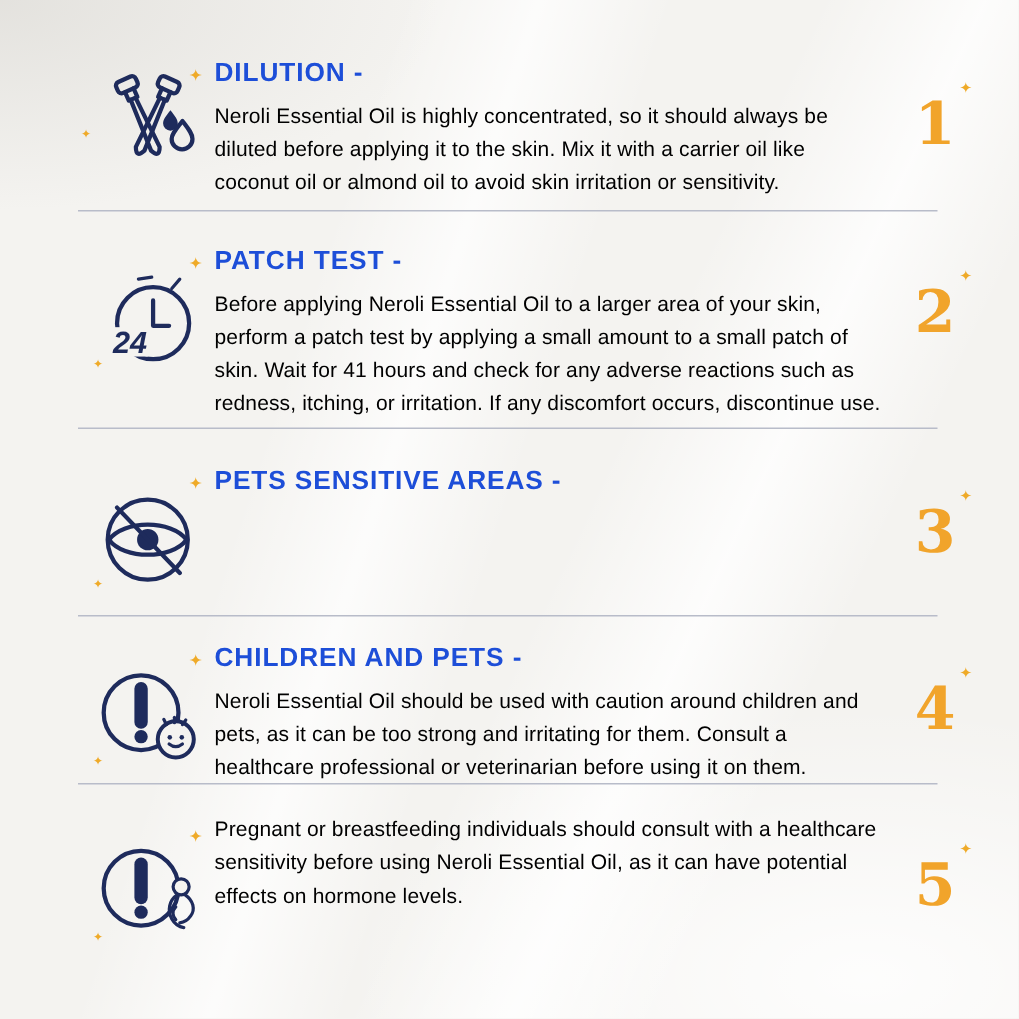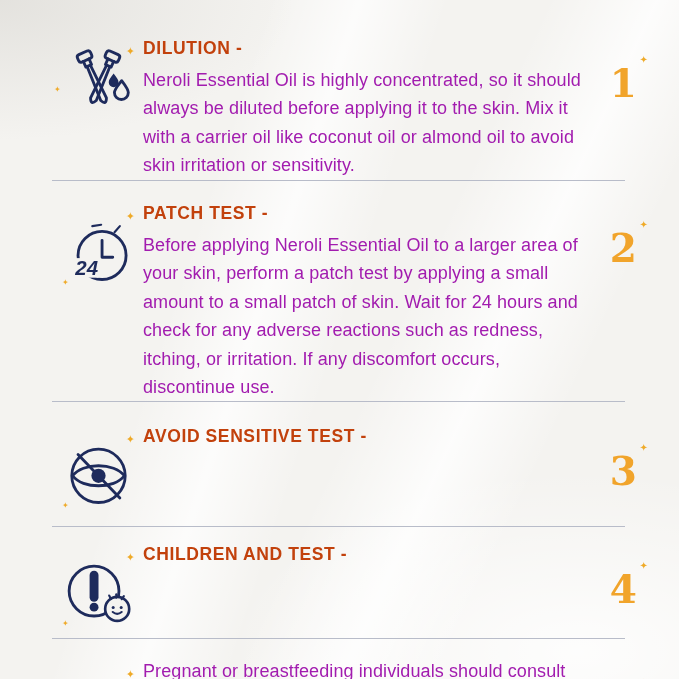--- a/index.html
+++ b/index.html
@@ -24,24 +24,24 @@
   .icon-wrap svg{display:block;}
   .spark{position:absolute;color:#efaa28;font-size:11px;line-height:1;}
   .spark.sm{font-size:8px;}
   .spark.tr{top:6px;right:8px;}
   .spark.bl{left:8px;bottom:10px;}
   .spark.ml{left:0;top:46px;}
   .content{width:446px;flex:0 0 446px;}
   .heading{
     margin:4px 0 7px 0;
     font-size:17.5px;font-weight:bold;letter-spacing:.6px;
-    color:#c2410c;
+    color:#1d4ed8;
   }
   .body-text{
-    margin:0;font-size:18px;line-height:1.58;color:#a21caf;letter-spacing:.1px;
+    margin:0;font-size:14px;line-height:1.58;color:#000000;letter-spacing:.1px;
   }
   .num{position:relative;margin-left:auto;margin-right:42px;margin-top:30px;flex:0 0 auto;}
   .num-text{
     font-family:"DejaVu Serif",serif;font-weight:bold;
     font-size:39px;line-height:1;color:#f1a42b;
   }
   .num .spark{top:-9px;right:-11px;font-size:10px;}
   .divider{border:none;border-top:1.4px solid #b8bcc9;margin:0 0 0 52px;width:573px;}
   .ic{stroke:#1e2b5c;fill:none;stroke-width:3.2;stroke-linecap:round;stroke-linejoin:round;}
   .ic-thin{stroke:#1e2b5c;fill:none;stroke-width:2.4;stroke-linecap:round;stroke-linejoin:round;}
@@ -92,42 +92,42 @@
         <path class="ic-thin" d="M68 29 L74 22"></path>
         <path class="ic" d="M54 38 L54 57 L66 57"></path>
         <rect class="ic-mask" x="22" y="58" width="28" height="22"></rect>
         <text class="clock-num" x="24" y="77">24</text>
       </svg>
       <span class="spark tr">✦</span>
       <span class="spark bl sm">✦</span>
     </div>
     <div class="content">
       <h2 class="heading">PATCH TEST -</h2>
-      <p class="body-text">Before applying Neroli Essential Oil to a larger area of your skin, perform a patch test by applying a small amount to a small patch of skin. Wait for 24 hours and check for any adverse reactions such as redness, itching, or irritation. If any discomfort occurs, discontinue use.</p>
+      <p class="body-text">Before applying Neroli Essential Oil to a larger area of your skin, perform a patch test by applying a small amount to a small patch of skin. Wait for 41 hours and check for any adverse reactions such as redness, itching, or irritation. If any discomfort occurs, discontinue use.</p>
     </div>
     <div class="num">
       <span class="num-text">2</span>
       <span class="spark">✦</span>
     </div>
   </div>
   <hr class="divider">
 
   <div class="section s3">
     <div class="icon-wrap">
       <svg width="89" height="92" viewBox="0 0 100 100">
         <circle class="ic" cx="50" cy="52" r="30"></circle>
         <path class="ic" d="M21 52 C32 37 68 37 79 52 C68 67 32 67 21 52 Z"></path>
         <circle class="ic-fill" cx="50" cy="52" r="8"></circle>
         <path class="ic" d="M27 28 L74 77"></path>
       </svg>
       <span class="spark tr">✦</span>
       <span class="spark bl sm">✦</span>
     </div>
     <div class="content">
-      <h2 class="heading">AVOID SENSITIVE TEST -</h2>
+      <h2 class="heading">PETS SENSITIVE AREAS -</h2>
     </div>
     <div class="num">
       <span class="num-text">3</span>
       <span class="spark">✦</span>
     </div>
   </div>
   <hr class="divider">
 
   <div class="section s4">
     <div class="icon-wrap">
@@ -140,21 +140,22 @@
         <path class="ic-thin" d="M70 56.5 L70 52.5"></path>
         <path class="ic-thin" d="M76 58 L78.5 54.5"></path>
         <circle class="ic-fill" cx="66.5" cy="67.5" r="1.7"></circle>
         <circle class="ic-fill" cx="75.5" cy="67.5" r="1.7"></circle>
         <path class="ic-thin" d="M66 72.5 Q71 76.5 76 72.5"></path>
       </svg>
       <span class="spark tr">✦</span>
       <span class="spark bl sm">✦</span>
     </div>
     <div class="content">
-      <h2 class="heading">CHILDREN AND TEST -</h2>
+      <h2 class="heading">CHILDREN AND PETS -</h2>
+      <p class="body-text">Neroli Essential Oil should be used with caution around children and pets, as it can be too strong and irritating for them. Consult a healthcare professional or veterinarian before using it on them.</p>
     </div>
     <div class="num">
       <span class="num-text">4</span>
       <span class="spark">✦</span>
     </div>
   </div>
   <hr class="divider">
 
   <div class="section s5">
     <div class="icon-wrap">

